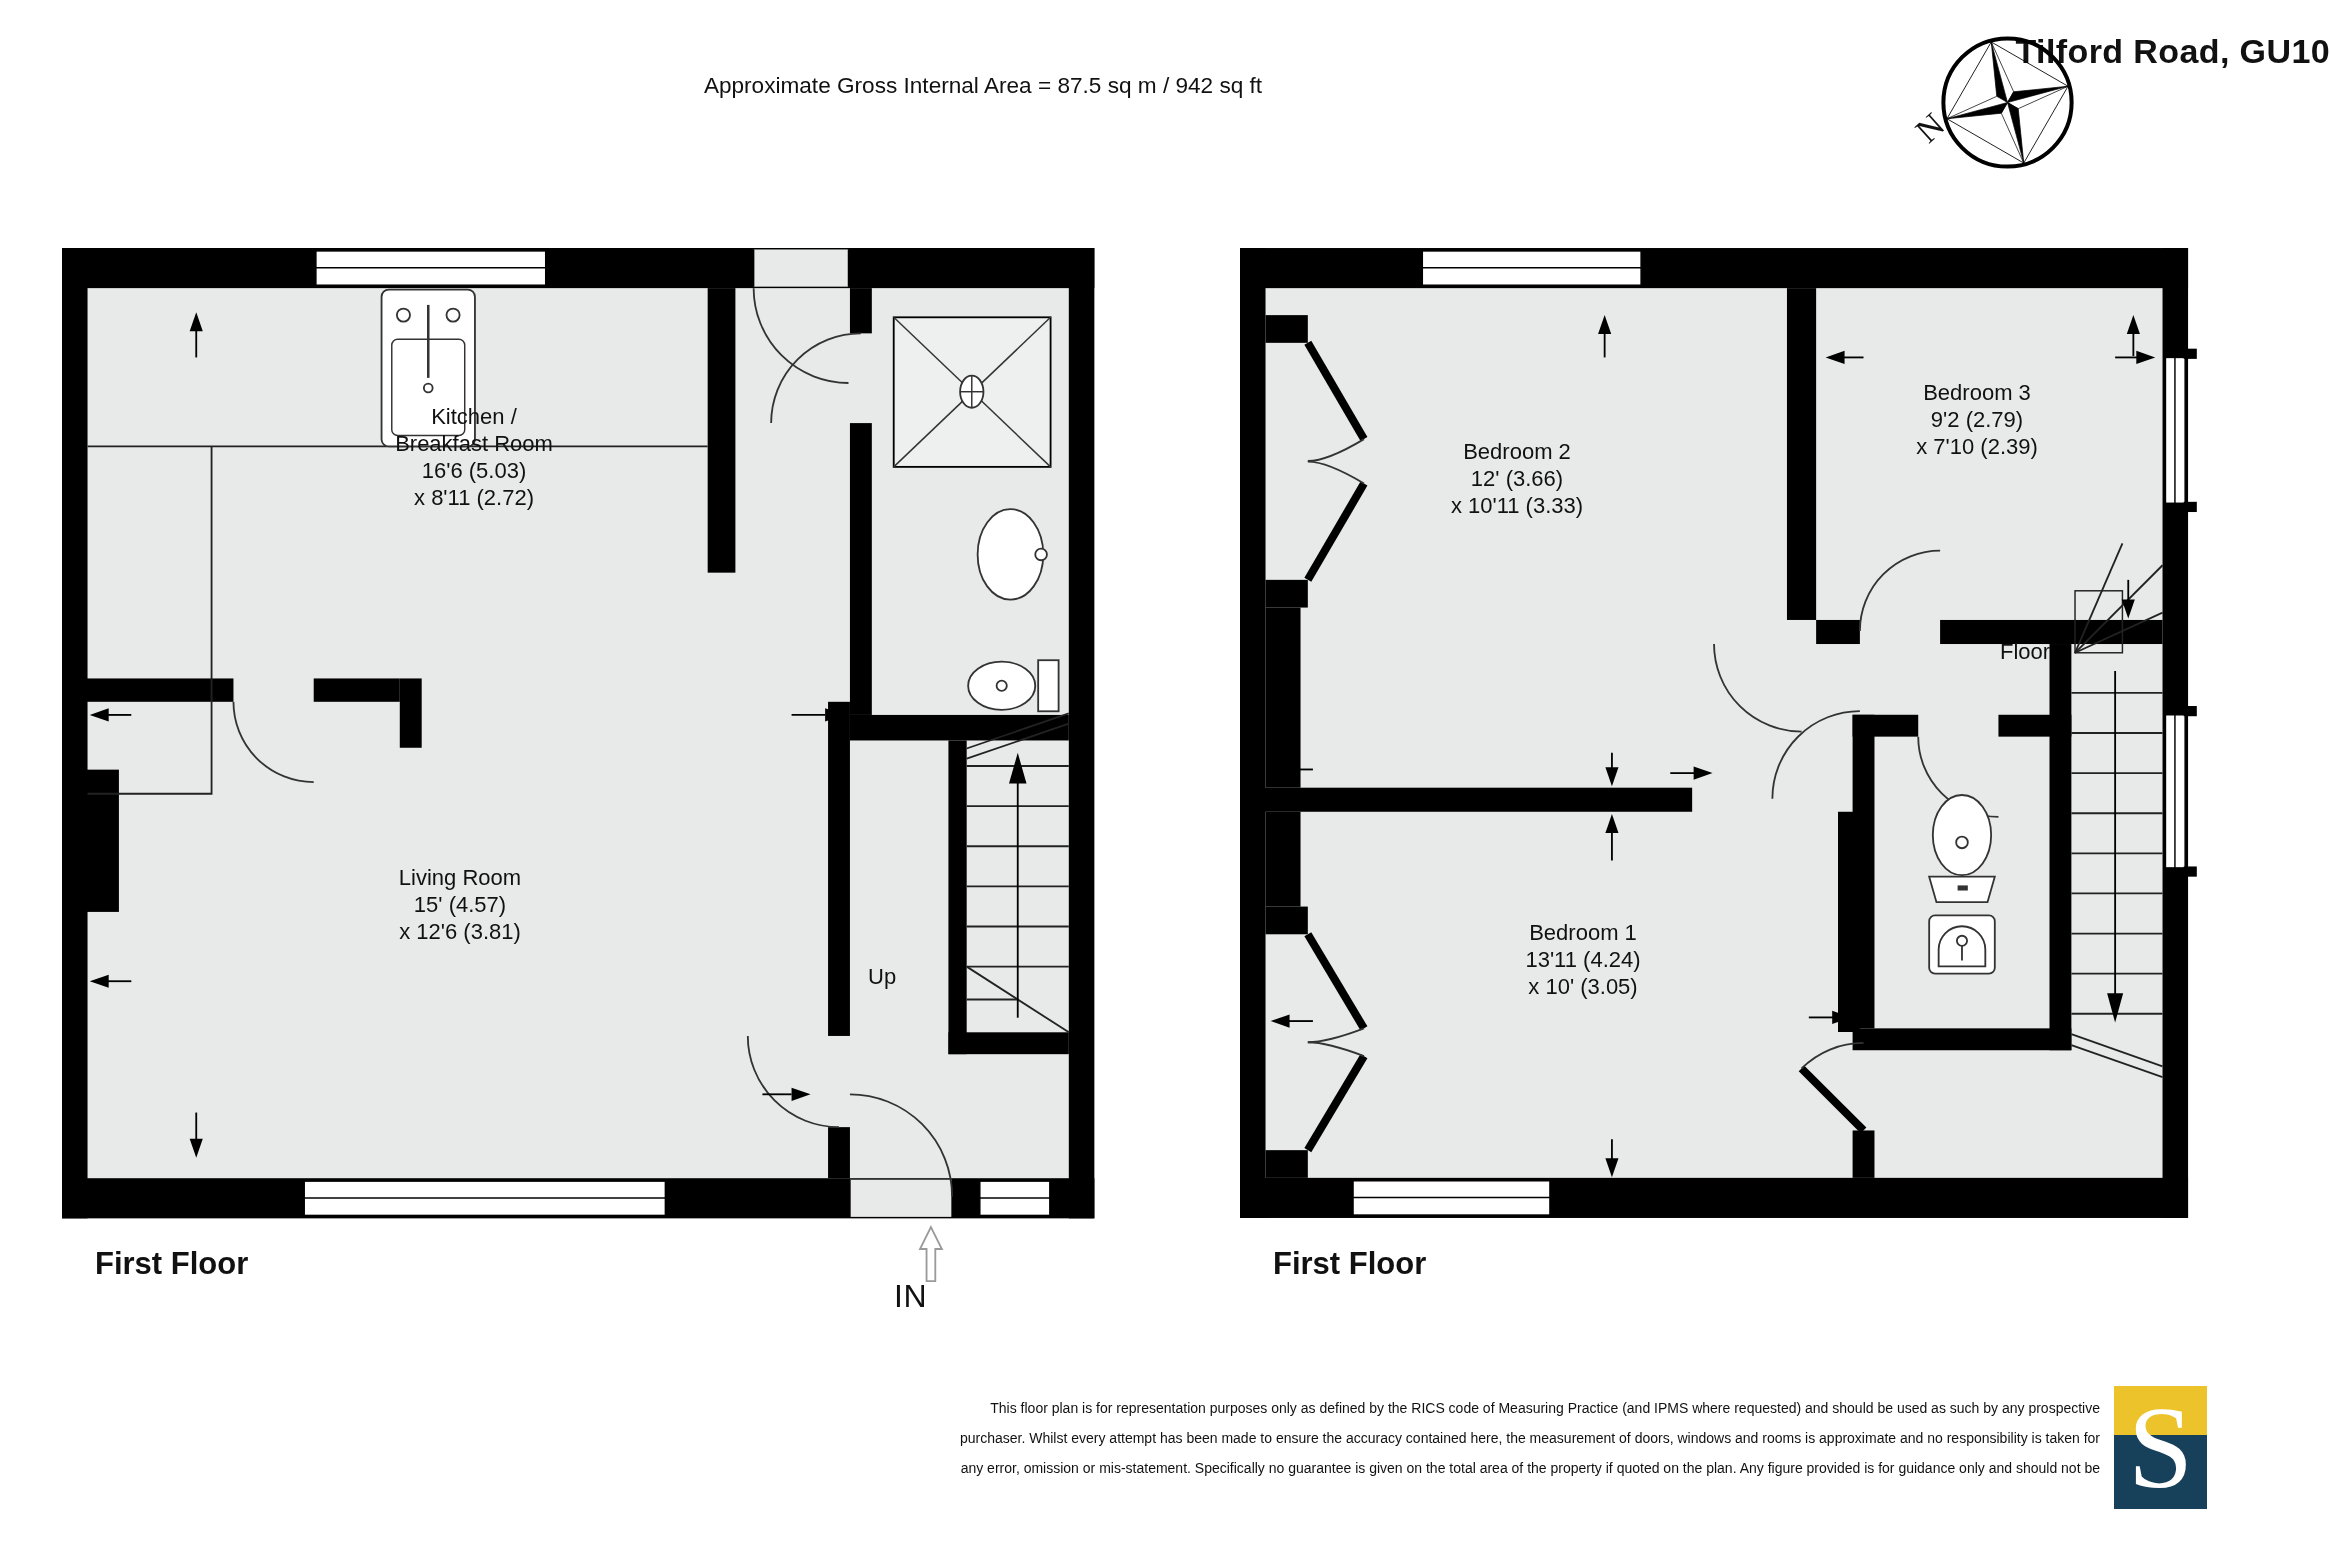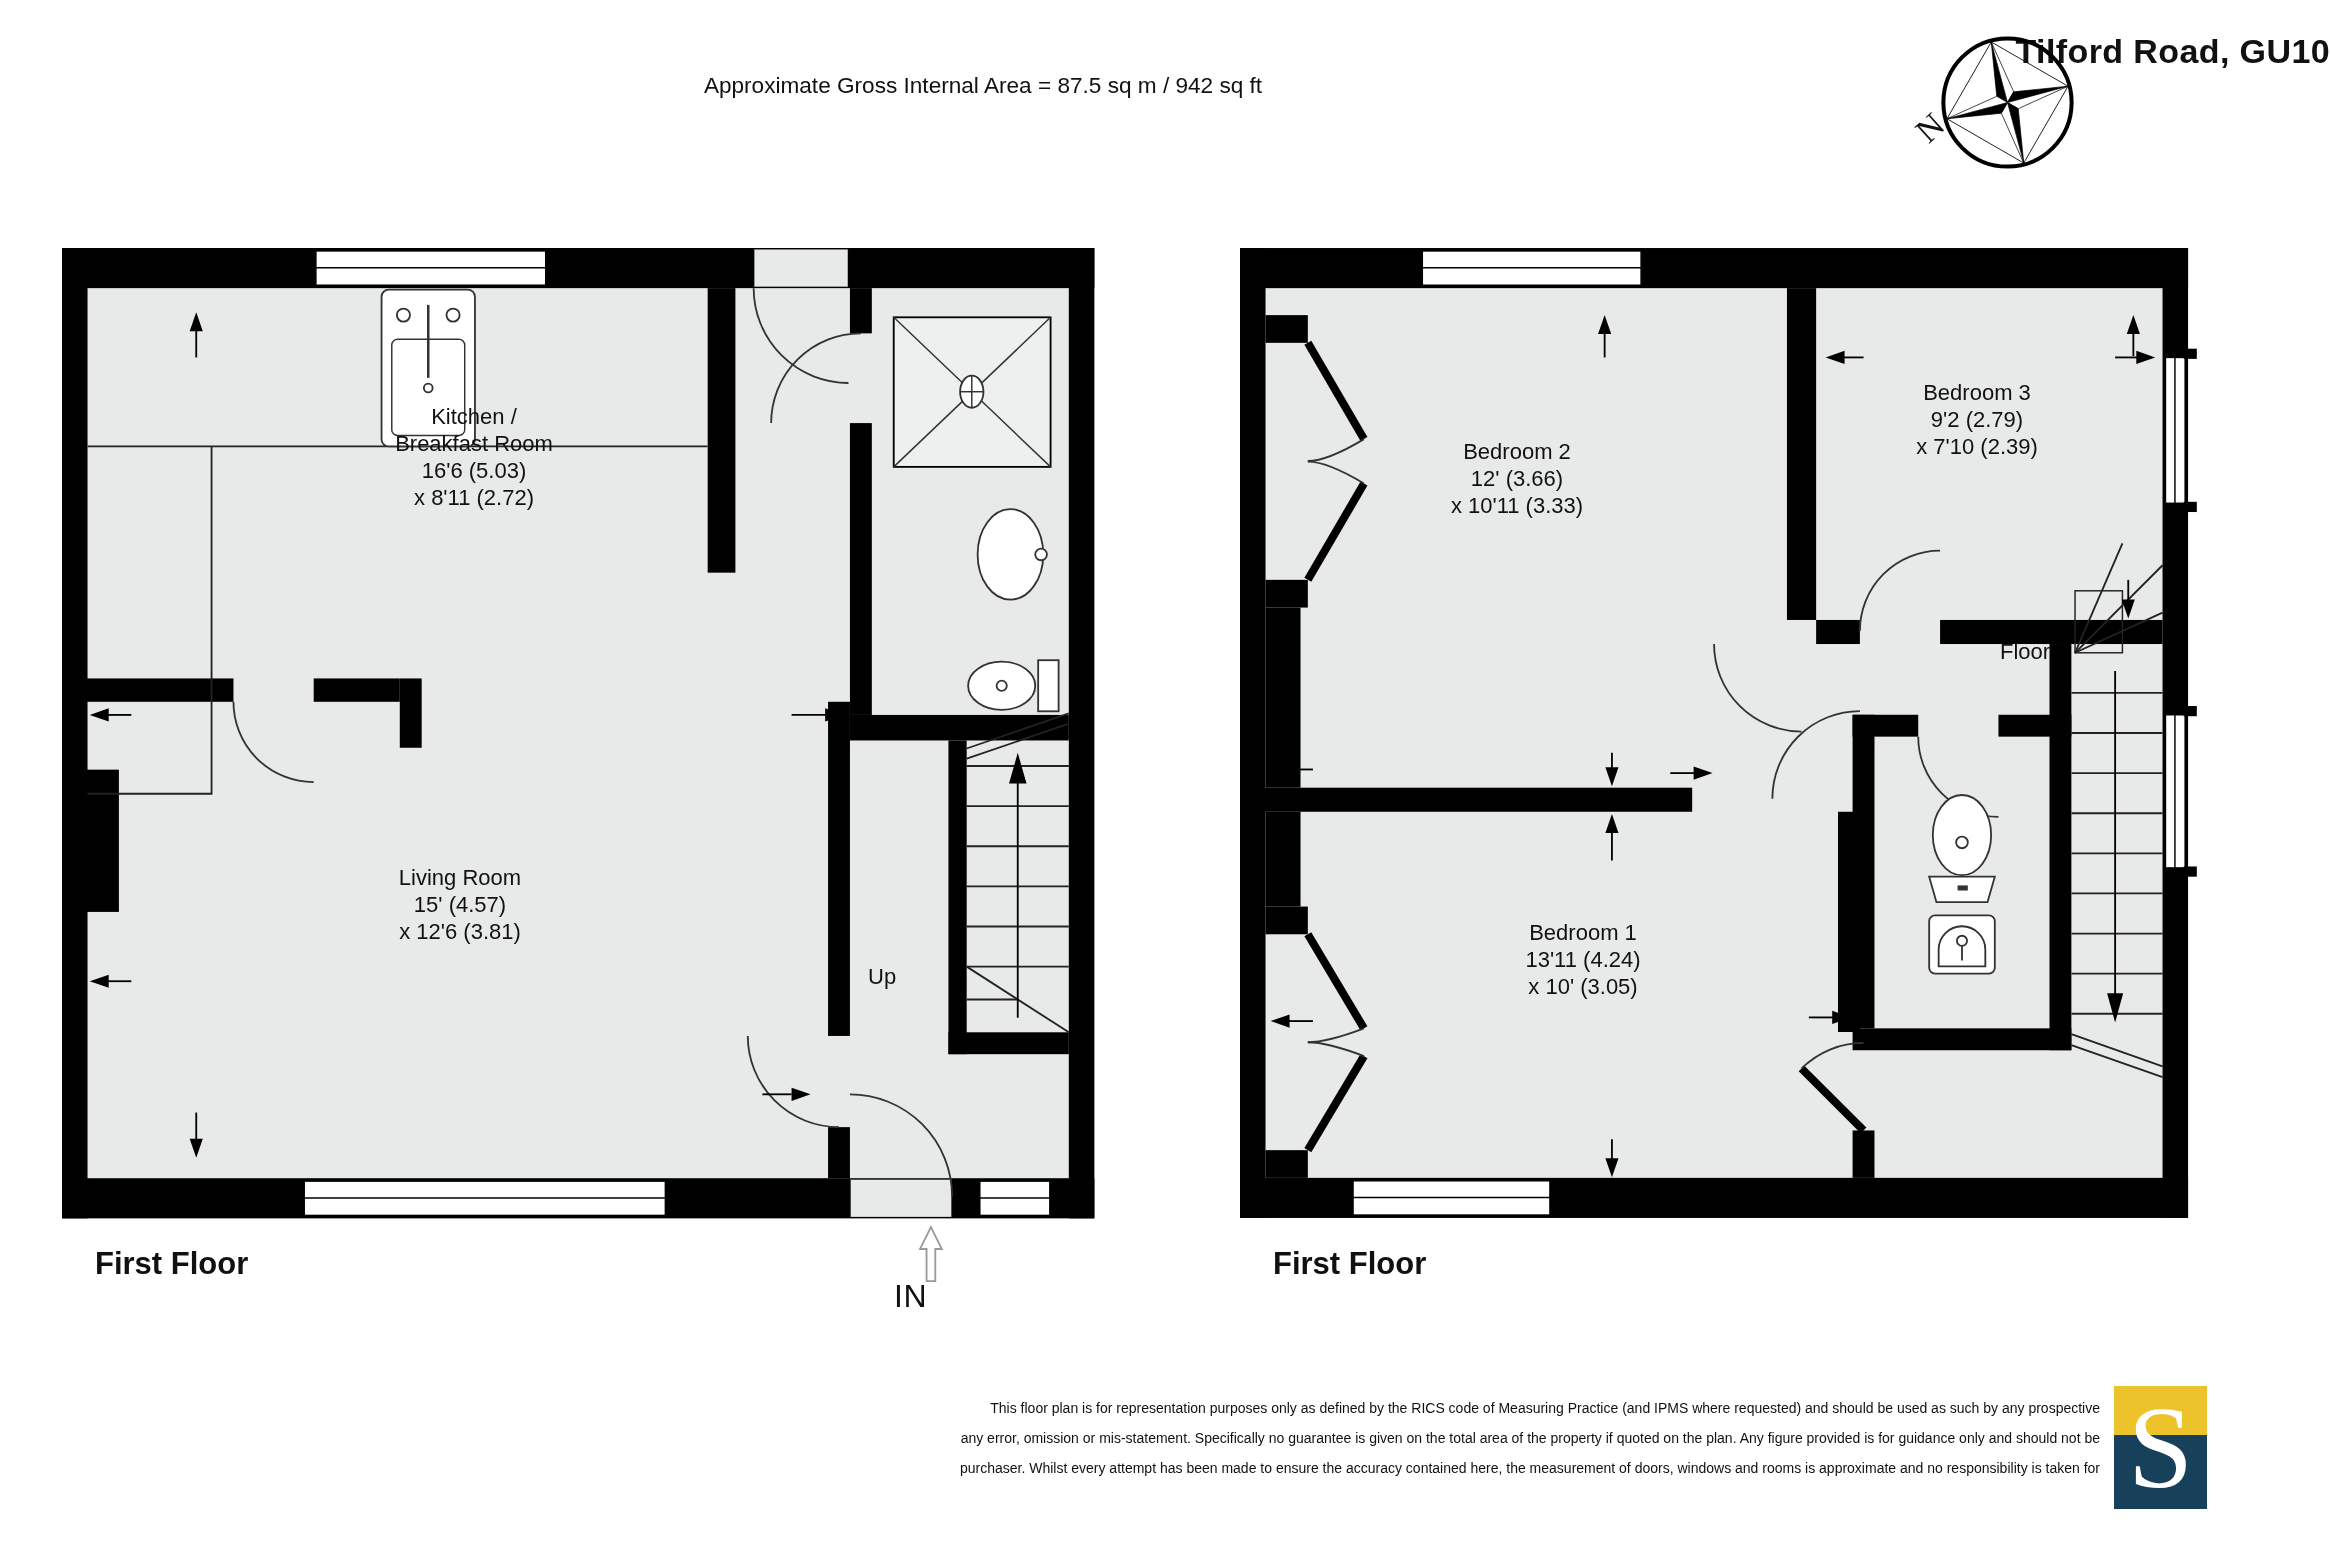--- a/index.html
+++ b/index.html
@@ -296,22 +296,22 @@
 
 <div class="abs small-label" style="left:868px;top:964px;width:80px;text-align:left">Up</div>
 <div class="abs small-label" style="left:2000px;top:639px;width:73px">Floor</div>
 <div class="abs in-label" style="left:894px;top:1278px;width:73px;text-align:left">IN</div>
 
 <div class="abs floor-label" style="left:95px;top:1246px">First Floor</div>
 <div class="abs floor-label" style="left:1273px;top:1246px">First Floor</div>
 
 <div class="abs disclaimer">
   <div>This floor plan is for representation purposes only as defined by the RICS code of Measuring Practice (and IPMS where requested) and should be used as such by any prospective</div>
+  <div>purchaser. Whilst every attempt has been made to ensure the accuracy contained here, the measurement of doors, windows and rooms is approximate and no responsibility is taken for</div>
   <div>any error, omission or mis-statement. Specifically no guarantee is given on the total area of the property if quoted on the plan. Any figure provided is for guidance only and should not be</div>
-  <div>purchaser. Whilst every attempt has been made to ensure the accuracy contained here, the measurement of doors, windows and rooms is approximate and no responsibility is taken for</div>
 </div>
 
 <div class="abs logo">
   <div class="y"></div>
   <div class="n"></div>
   <div class="s">S</div>
 </div>
 
 
 </body></html>

